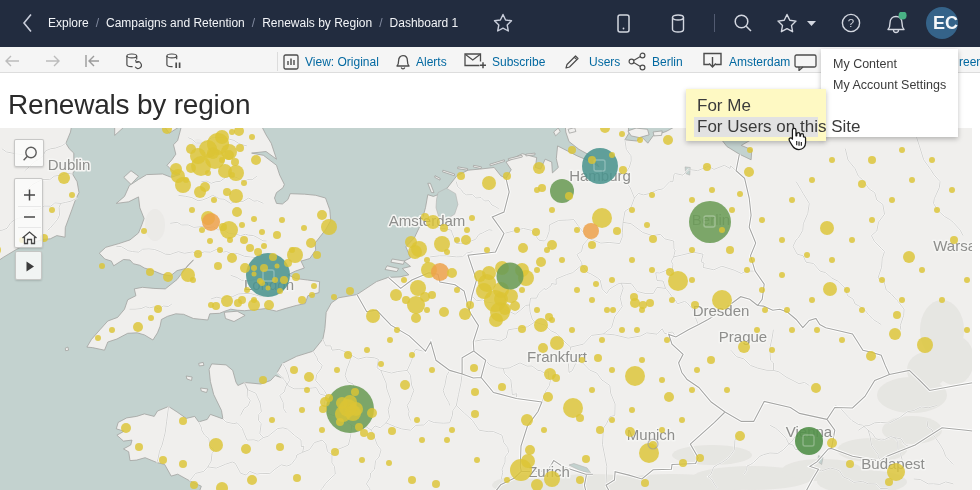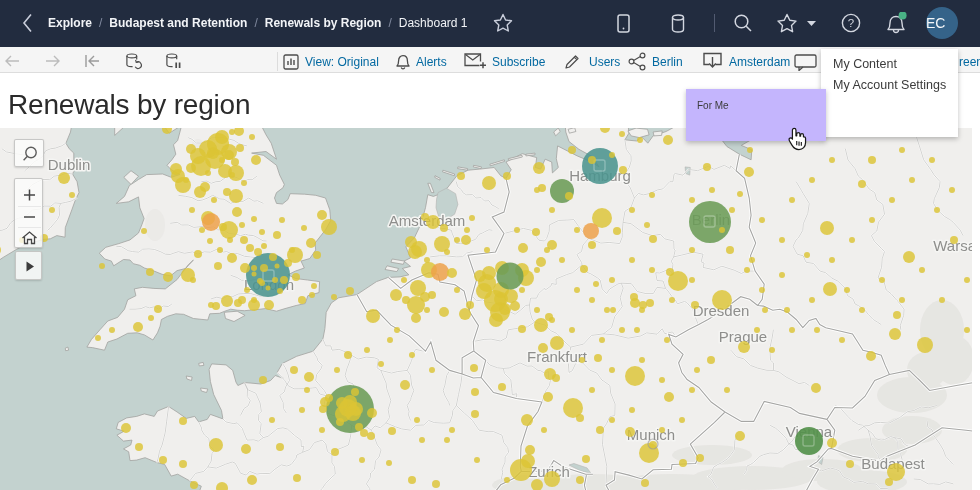--- a/index.html
+++ b/index.html
@@ -1,27 +1,27 @@
 <!DOCTYPE html>
 <html><head><meta charset="utf-8"><style>
 *{margin:0;padding:0;box-sizing:border-box}
 html,body{width:980px;height:490px;overflow:hidden;font-family:"Liberation Sans",sans-serif;background:#fff}
 .abs{position:absolute}
 #topbar{position:absolute;left:0;top:0;width:980px;height:47px;background:#222c3f}
 #crumbs{position:absolute;left:48px;top:16px;will-change:transform;font-size:12px;color:#f2f4f7;white-space:nowrap}
-#crumbs b{font-weight:bold}
+#crumbs b{font-weight:normal}
 #crumbs .sep{color:#828ba0;font-weight:normal;padding:0 7px}
 #toolbar{position:absolute;left:0;top:47px;width:980px;height:26px;background:#f5f5f5;border-bottom:1px solid #ddd}
 .tbt{position:absolute;top:55px;font-size:12px;color:#0369a1;will-change:transform}
 #title{position:absolute;left:8px;top:89px;will-change:transform;font-size:28px;color:#2b2b2b;letter-spacing:-0.2px}
 #mapwrap{position:absolute;left:0;top:128px;width:972px;height:362px}
 .mbox{position:absolute;background:rgba(252,252,251,0.8);border:1px solid rgba(185,185,185,0.8);border-radius:2px;box-shadow:0 1px 2px rgba(0,0,0,.15);z-index:20}
 #menu{position:absolute;left:821px;top:49px;width:137px;height:88px;background:#fff;box-shadow:0 2px 5px rgba(0,0,0,.25);z-index:50;font-size:12.5px;color:#3b3b3b}
 #menu .row{position:absolute;left:8px;right:8px;height:20px;line-height:20px;padding-left:4px;white-space:nowrap;overflow:visible;will-change:transform}
-#submenu{position:absolute;left:686px;top:89px;width:140px;height:52px;background:#c4b5fd;box-shadow:0 2px 5px rgba(0,0,0,.25);z-index:55;font-size:10px;color:#3b3b3b}
+#submenu{position:absolute;left:686px;top:89px;width:140px;height:52px;background:#fef9c3;box-shadow:0 2px 5px rgba(0,0,0,.25);z-index:55;font-size:17px;color:#3b3b3b}
 #submenu .row{position:absolute;left:8px;right:8px;height:20px;line-height:20px;padding-left:3px;white-space:nowrap;will-change:transform}
 .hl{background:#e2e2e2}
 </style></head><body>
 <div id="topbar"></div>
 
 <svg class="abs" style="left:22px;top:13px" width="11" height="20" viewBox="0 0 11 20">
  <path d="M9,1.5 L2,10 L9,18.5" fill="none" stroke="#c9cedb" stroke-width="1.6"></path>
   </svg>
 <svg class="abs" style="left:493px;top:13px" width="20" height="19" viewBox="0 0 20 19">
  <path d="M10,1.5 L12.6,7 L18.5,7.8 L14.2,12 L15.3,18 L10,15.1 L4.7,18 L5.8,12 L1.5,7.8 L7.4,7 Z" fill="none" stroke="#c9cedb" stroke-width="1.4" stroke-linejoin="round"></path>
@@ -45,23 +45,23 @@
   </svg>
 <svg class="abs" style="left:841px;top:13px" width="20" height="20" viewBox="0 0 20 20">
  <circle cx="10" cy="10" r="8.6" fill="none" stroke="#d3d7e0" stroke-width="1.4"></circle>
  <text x="10" y="14.2" text-anchor="middle" font-size="11.5" fill="#d3d7e0" font-family="'Liberation Sans',sans-serif">?</text>
   </svg>
 <svg class="abs" style="left:884px;top:12px" width="24" height="22" viewBox="0 0 24 22">
  <path d="M9.5,18 a2.5,2.5 0 0 0 5,0" fill="none" stroke="#d3d7e0" stroke-width="1.3"></path>
  <path d="M4,17.5 C5.5,16 6,13.5 6,11 C6,7 8.5,4.5 12,4.5 C15.5,4.5 18,7 18,11 C18,13.5 18.5,16 20,17.5 Z" fill="none" stroke="#d3d7e0" stroke-width="1.4" stroke-linejoin="round"></path>
  <circle cx="18.6" cy="3.4" r="4" fill="#49b185"></circle>
   </svg>
-<div class="abs" style="left:926px;top:7px;width:32px;height:32px;border-radius:50%;background:#356389;color:#f5f7f9;font-weight:normal;font-size:14px;text-align:left;line-height:32px;will-change:transform">EC</div>
-
-<div id="crumbs"><b>Explore</b><span class="sep">/</span><b>Budapest and Retention</b><span class="sep">/</span><b>Renewals by Region</b><span class="sep">/</span><span>Dashboard 1</span></div>
+<div class="abs" style="left:926px;top:7px;width:32px;height:32px;border-radius:50%;background:#356389;color:#f5f7f9;font-weight:bold;font-size:18px;text-align:right;line-height:32px;will-change:transform">EC</div>
+
+<div id="crumbs"><b>Explore</b><span class="sep">/</span><b>Campaigns and Retention</b><span class="sep">/</span><b>Renewals by Region</b><span class="sep">/</span><span>Dashboard 1</span></div>
 <div id="toolbar"></div>
 
 <svg class="abs" style="left:4px;top:54px" width="16" height="14" viewBox="0 0 16 14">
  <path d="M15,7 H2 M7,2 L2,7 L7,12" fill="none" stroke="#bcbcbc" stroke-width="1.4"></path>
   </svg>
 <svg class="abs" style="left:45px;top:54px" width="16" height="14" viewBox="0 0 16 14">
  <path d="M1,7 H14 M9,2 L14,7 L9,12" fill="none" stroke="#bcbcbc" stroke-width="1.4"></path>
   </svg>
 <svg class="abs" style="left:84px;top:54px" width="16" height="14" viewBox="0 0 16 14">
  <path d="M2,1 V13 M15,7 H5 M10,2 L5,7 L10,12" fill="none" stroke="#9b9b9b" stroke-width="1.4"></path>
@@ -613,17 +613,18 @@
  <svg width="27" height="29" viewBox="0 0 27 29">
       <path d="M10.5,9.5 L18,14.5 L10.5,19.5 Z" fill="#3c3c3c"></path>
     </svg></div>
 
 <div id="menu">
  <div class="row" style="top:25.5px">My Account Settings</div>
  <div class="row" style="top:5px">My Content</div>
 </div>
 <div id="submenu">
  <div class="row" style="top:7px">For Me</div>
+ <div class="row hl" style="top:28px">For Users on this Site</div>
 </div>
 
 <svg class="abs" style="left:786px;top:127px;z-index:60" width="23" height="25" viewBox="0 0 24 26">
 <path d="M8.5,1.5 C9.6,1.5 10.4,2.3 10.4,3.4 L10.4,9.2 L11.2,9.2 L11.2,7.4 C11.2,6.4 12,5.7 12.9,5.7 C13.8,5.7 14.5,6.4 14.5,7.4 L14.5,9.6 L15.2,9.6 L15.2,8.4 C15.2,7.5 15.9,6.9 16.7,6.9 C17.5,6.9 18.2,7.5 18.2,8.4 L18.2,10.2 L18.9,10.2 C19.7,10.2 20.4,10.9 20.4,11.7 L20.4,16.5 C20.4,20.5 17.5,23.5 13.5,23.5 C10,23.5 8,22 6.2,18.9 L3.4,14 C2.9,13.1 3.2,12.1 4.1,11.6 C4.9,11.2 5.9,11.4 6.4,12.2 L6.7,12.7 L6.7,3.4 C6.7,2.3 7.4,1.5 8.5,1.5 Z" fill="#fff" stroke="#1a1a1a" stroke-width="1.3" stroke-linejoin="round"></path>
 <path d="M11.2,14.5 V19 M13.6,15 V19.5 M16,15.5 V19.5" stroke="#1a1a1a" stroke-width="1.2" fill="none"></path>
 </svg>
 </body></html>

